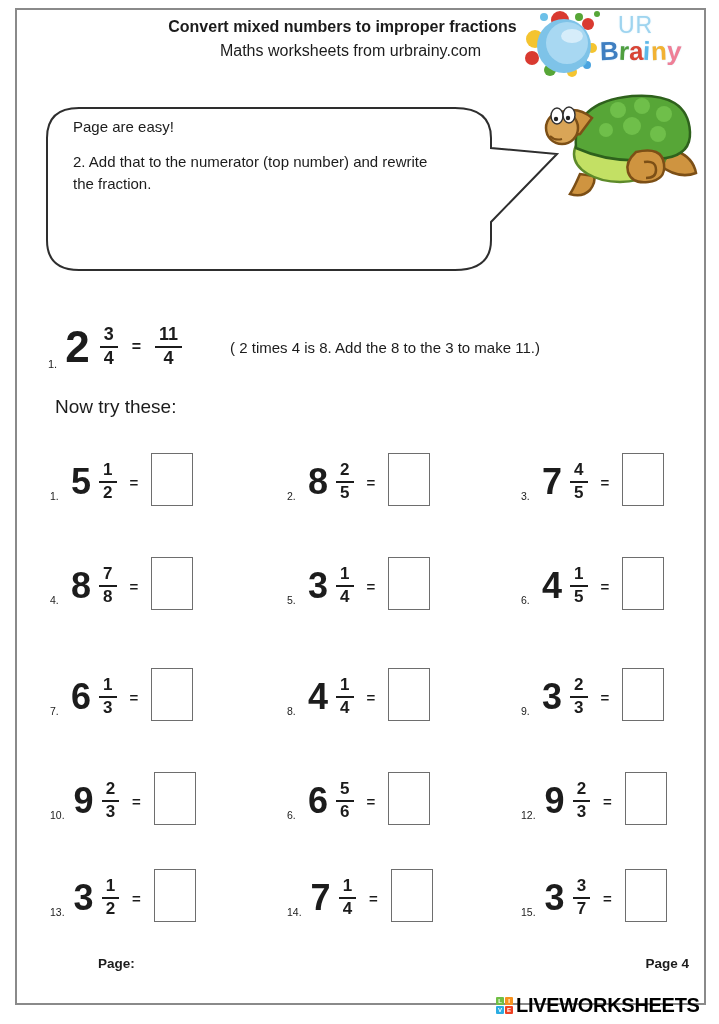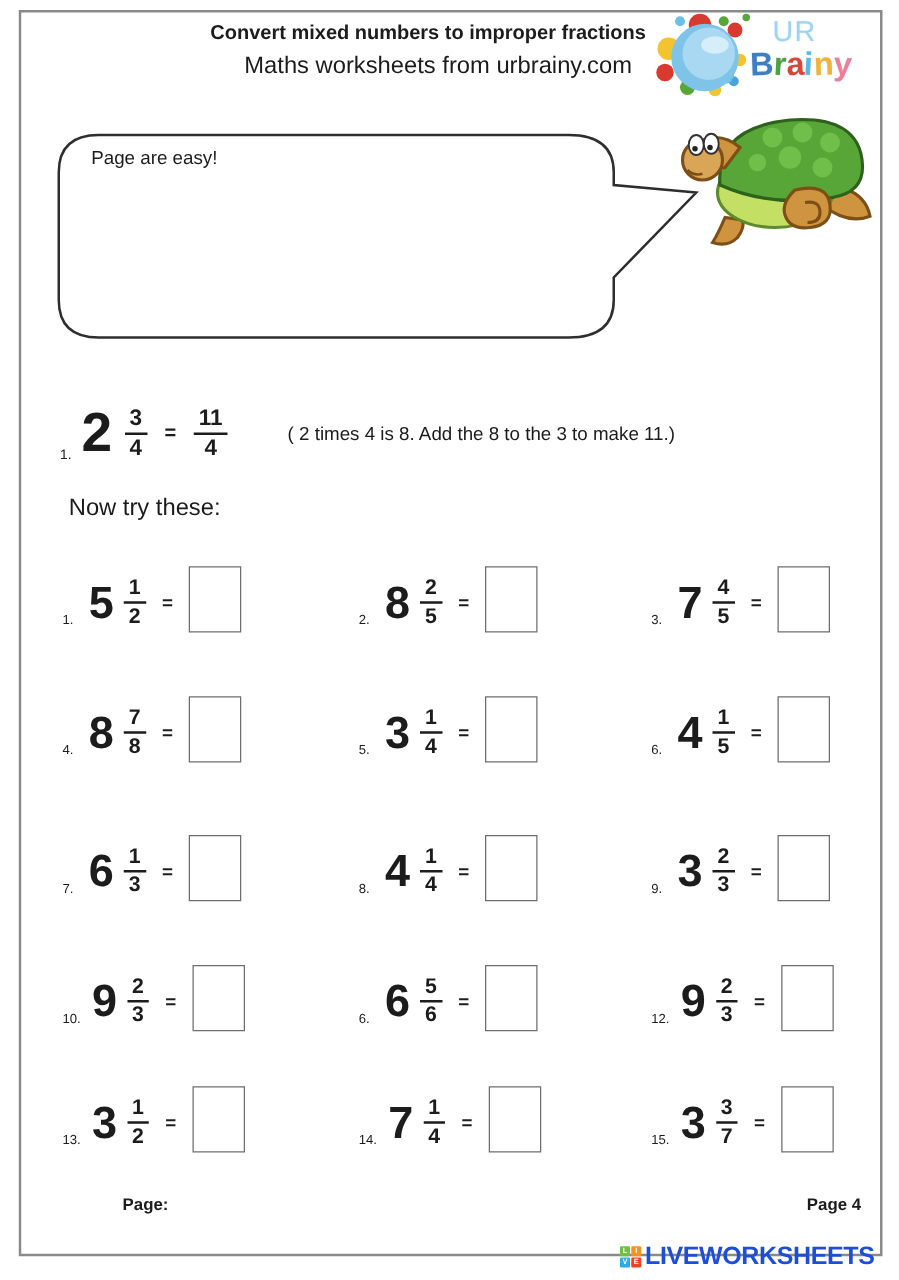--- a/index.html
+++ b/index.html
@@ -8,21 +8,21 @@
     font-family:"Liberation Sans", sans-serif;color:#1c1c1c;overflow:hidden;
   }
   
   .page-border{
     position:absolute;left:15px;top:8px;width:691px;height:997px;
     border:2px solid #8a8a8a;box-sizing:border-box;background:#ffffff;
   }
   
   .header-block{position:absolute;left:0;top:18px;width:685px;text-align:center;}
   .title{font-size:16px;font-weight:700;margin:0;}
-  .subtitle{font-size:19px;font-weight:400;margin:6px 0 0 16px;}
+  .subtitle{font-size:16px;font-weight:400;margin:6px 0 0 16px;}
   
   .urlogo{position:absolute;left:522px;top:8px;width:185px;height:70px;}
   .urlogo svg{position:absolute;left:0;top:0;}
   .logo-ur{
     position:absolute;left:96px;top:4px;font-size:23px;font-weight:400;
     letter-spacing:1px;text-shadow:0 0 2px #d7edf9;
   }
   .logo-brainy{
     position:absolute;left:78px;top:28px;font-size:26px;font-weight:700;
     text-shadow:0 0 2px #d7edf9;
@@ -101,20 +101,21 @@
   <div class="logo-ur" style="color: rgb(158, 212, 239);">UR</div>
   <div class="logo-brainy"><span style="color: rgb(63, 127, 193);">B</span><span style="color: rgb(79, 158, 63);">r</span><span style="color: rgb(217, 69, 54);">a</span><span style="color: rgb(91, 183, 232);">i</span><span style="color: rgb(242, 178, 51);">n</span><span style="color: rgb(239, 127, 150);">y</span></div>
 </div>
 
 <div class="bubble">
   <svg width="520" height="172" viewBox="0 0 520 172">
     <path d="M 34 4 H 410 Q 446 4 446 34 L 446 44 L 512 50 L 446 118 L 446 136 Q 446 166 410 166 H 34 Q 2 166 2 136 V 34 Q 2 4 34 4 Z" fill="#ffffff" stroke="#2e2e2e" stroke-width="2"></path>
   </svg>
   <div class="bubble-text">
     <p>Page are easy!</p>
+    <p>2. Add that to the numerator (top number) and rewrite the fraction.</p>
   </div>
 </div>
 
 <svg class="turtle" viewBox="0 0 168 118">
   <path d="M118 76 q20 16 38 9 q-3-16-20-22 z" fill="#cf9440" stroke="#7c4f16" stroke-width="2.5"></path>
   <path d="M40 86 q-6 14-10 20 q12 4 20-4 q6-8 4-14 z" fill="#cf9440" stroke="#7c4f16" stroke-width="2.5"></path>
   <ellipse cx="80" cy="66" rx="46" ry="28" fill="#c3e064" stroke="#5d8a2a" stroke-width="2.5"></ellipse>
   <path d="M36 60 Q32 14 92 8 Q148 4 150 44 Q151 66 126 70 Q76 78 36 60 Z" fill="#57a637" stroke="#2e611c" stroke-width="2.5"></path>
   <circle cx="78" cy="22" r="8" fill="#6fbf4a"></circle>
   <circle cx="102" cy="18" r="8" fill="#6fbf4a"></circle>
@@ -306,14 +307,14 @@
 <div class="name-label">Page:</div>
 <div class="page-label">Page 4</div>
 
 <div class="lw-logo">
   <div class="lw-tiles">
       <div class="lw-tile" style="background: rgb(112, 191, 68);">L</div>
       <div class="lw-tile" style="background: rgb(246, 146, 30);">I</div>
       <div class="lw-tile" style="background: rgb(43, 172, 226);">V</div>
       <div class="lw-tile" style="background: rgb(238, 65, 35);">E</div>
     </div>
-  <div class="lw-text" style="color: #1d4ed8;">LIVEWORKSHEETS</div>
+  <div class="lw-text" style="color: #000000;">LIVEWORKSHEETS</div>
 </div>
 
 </body></html>

